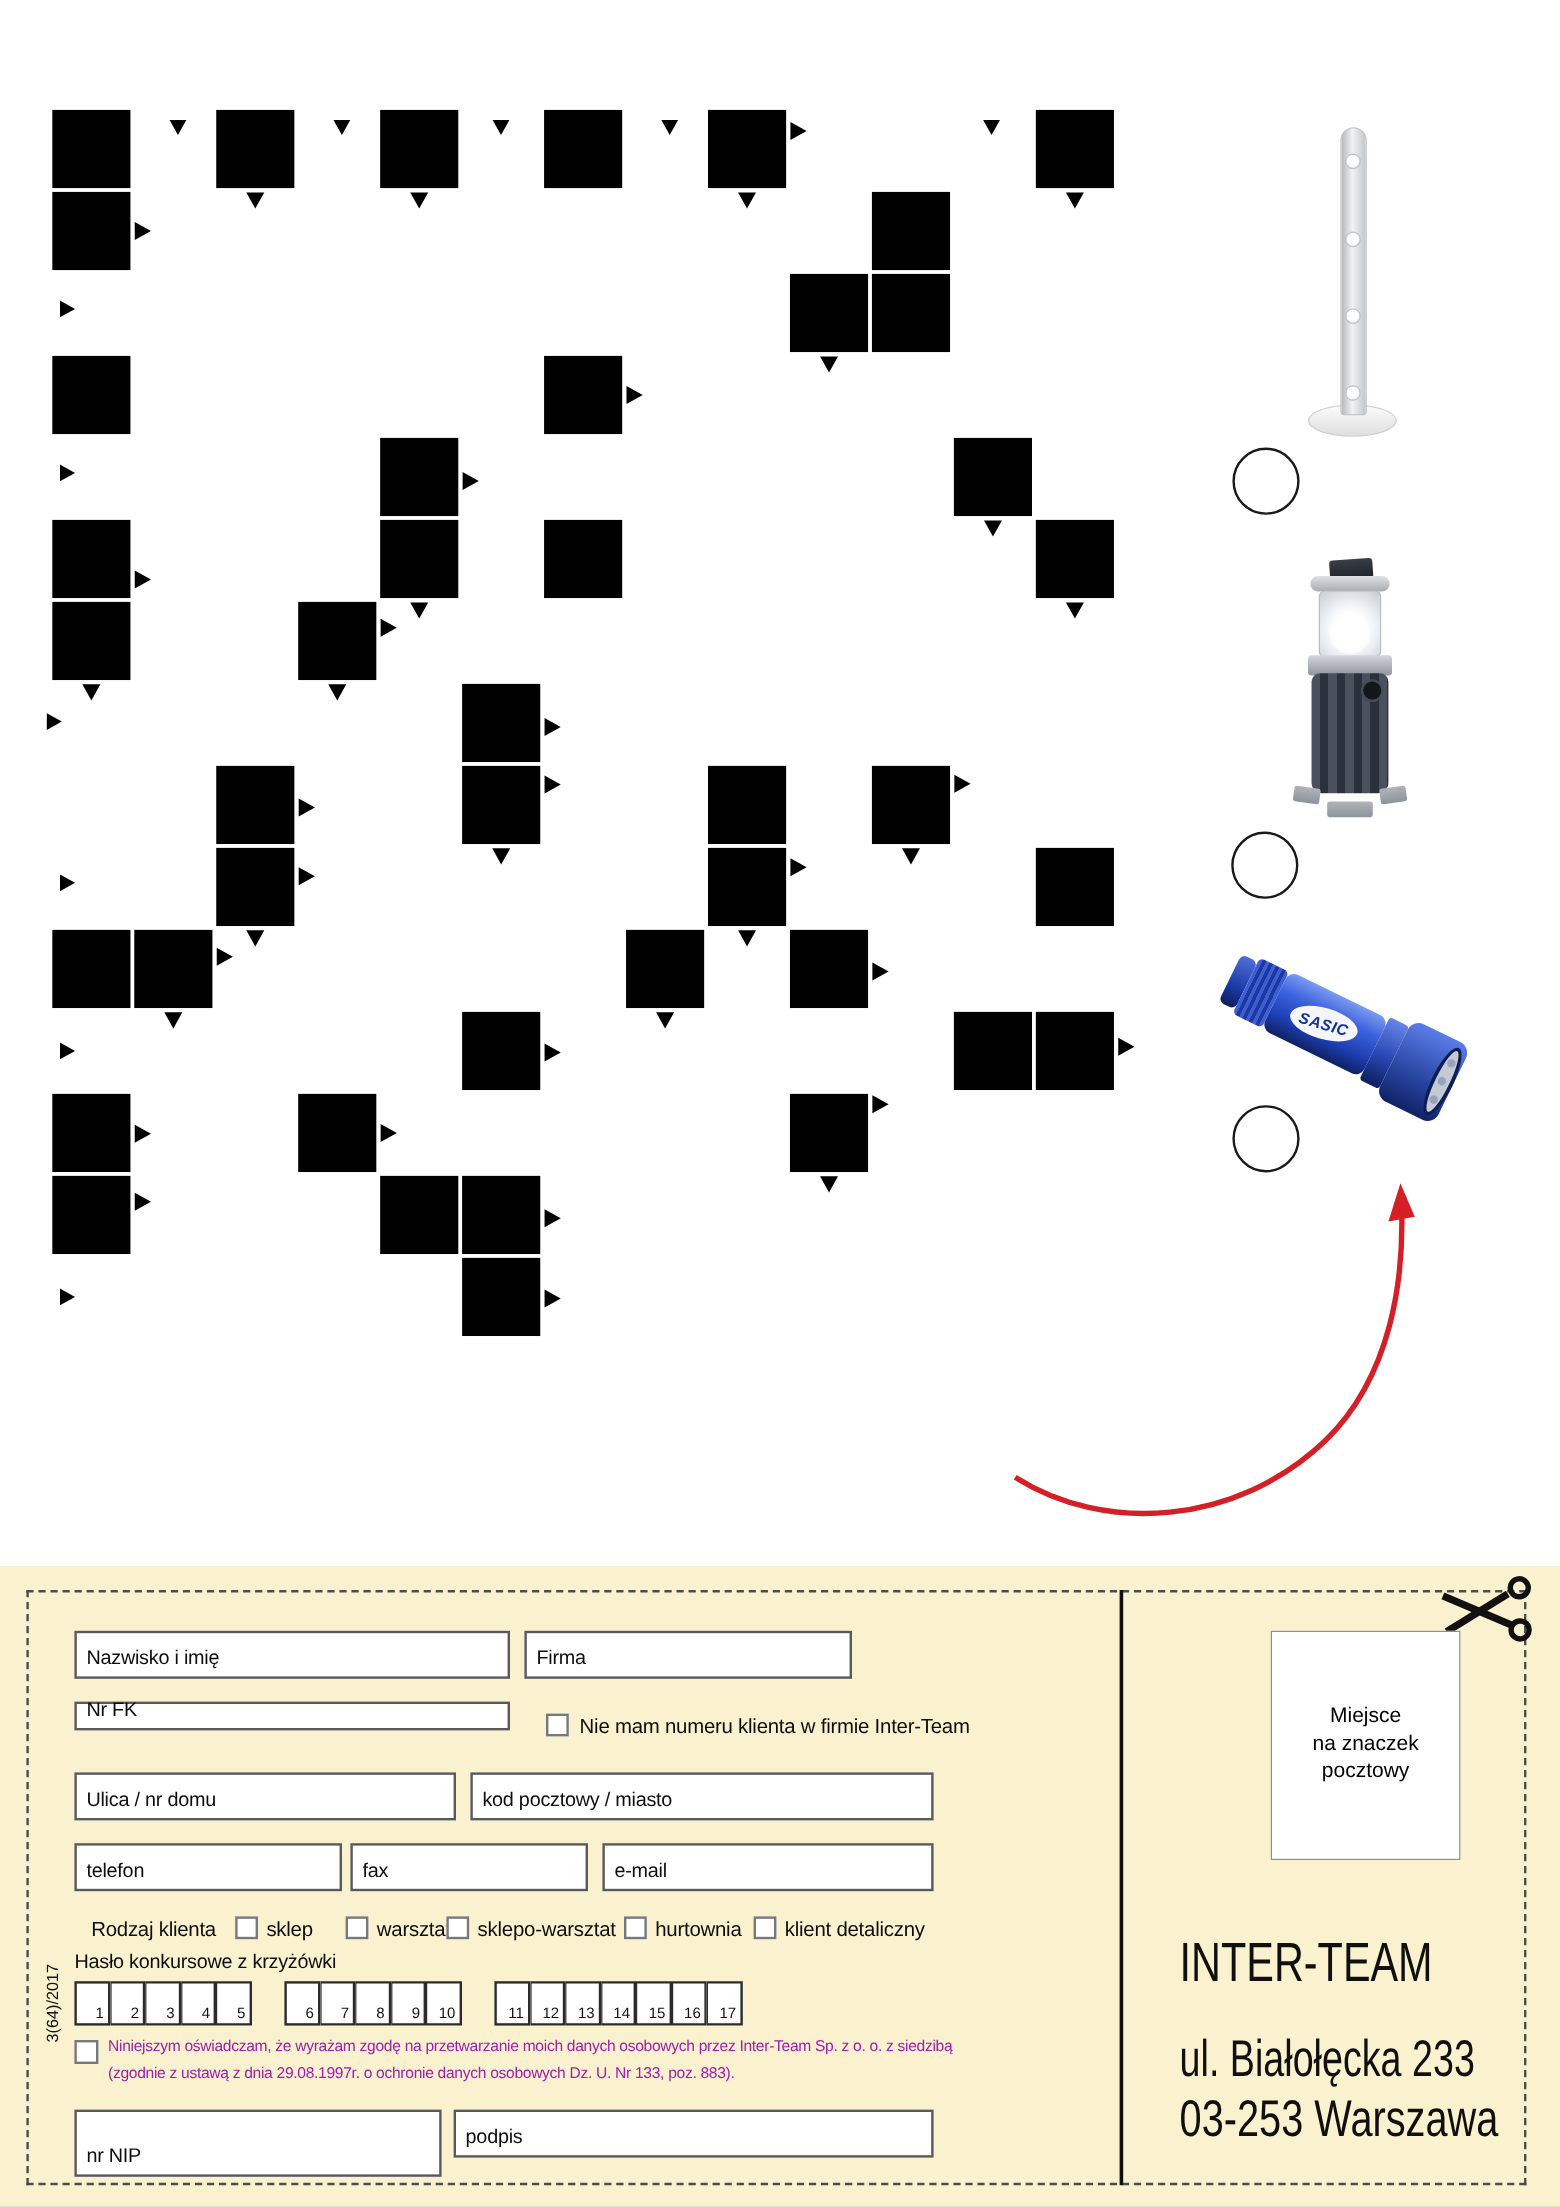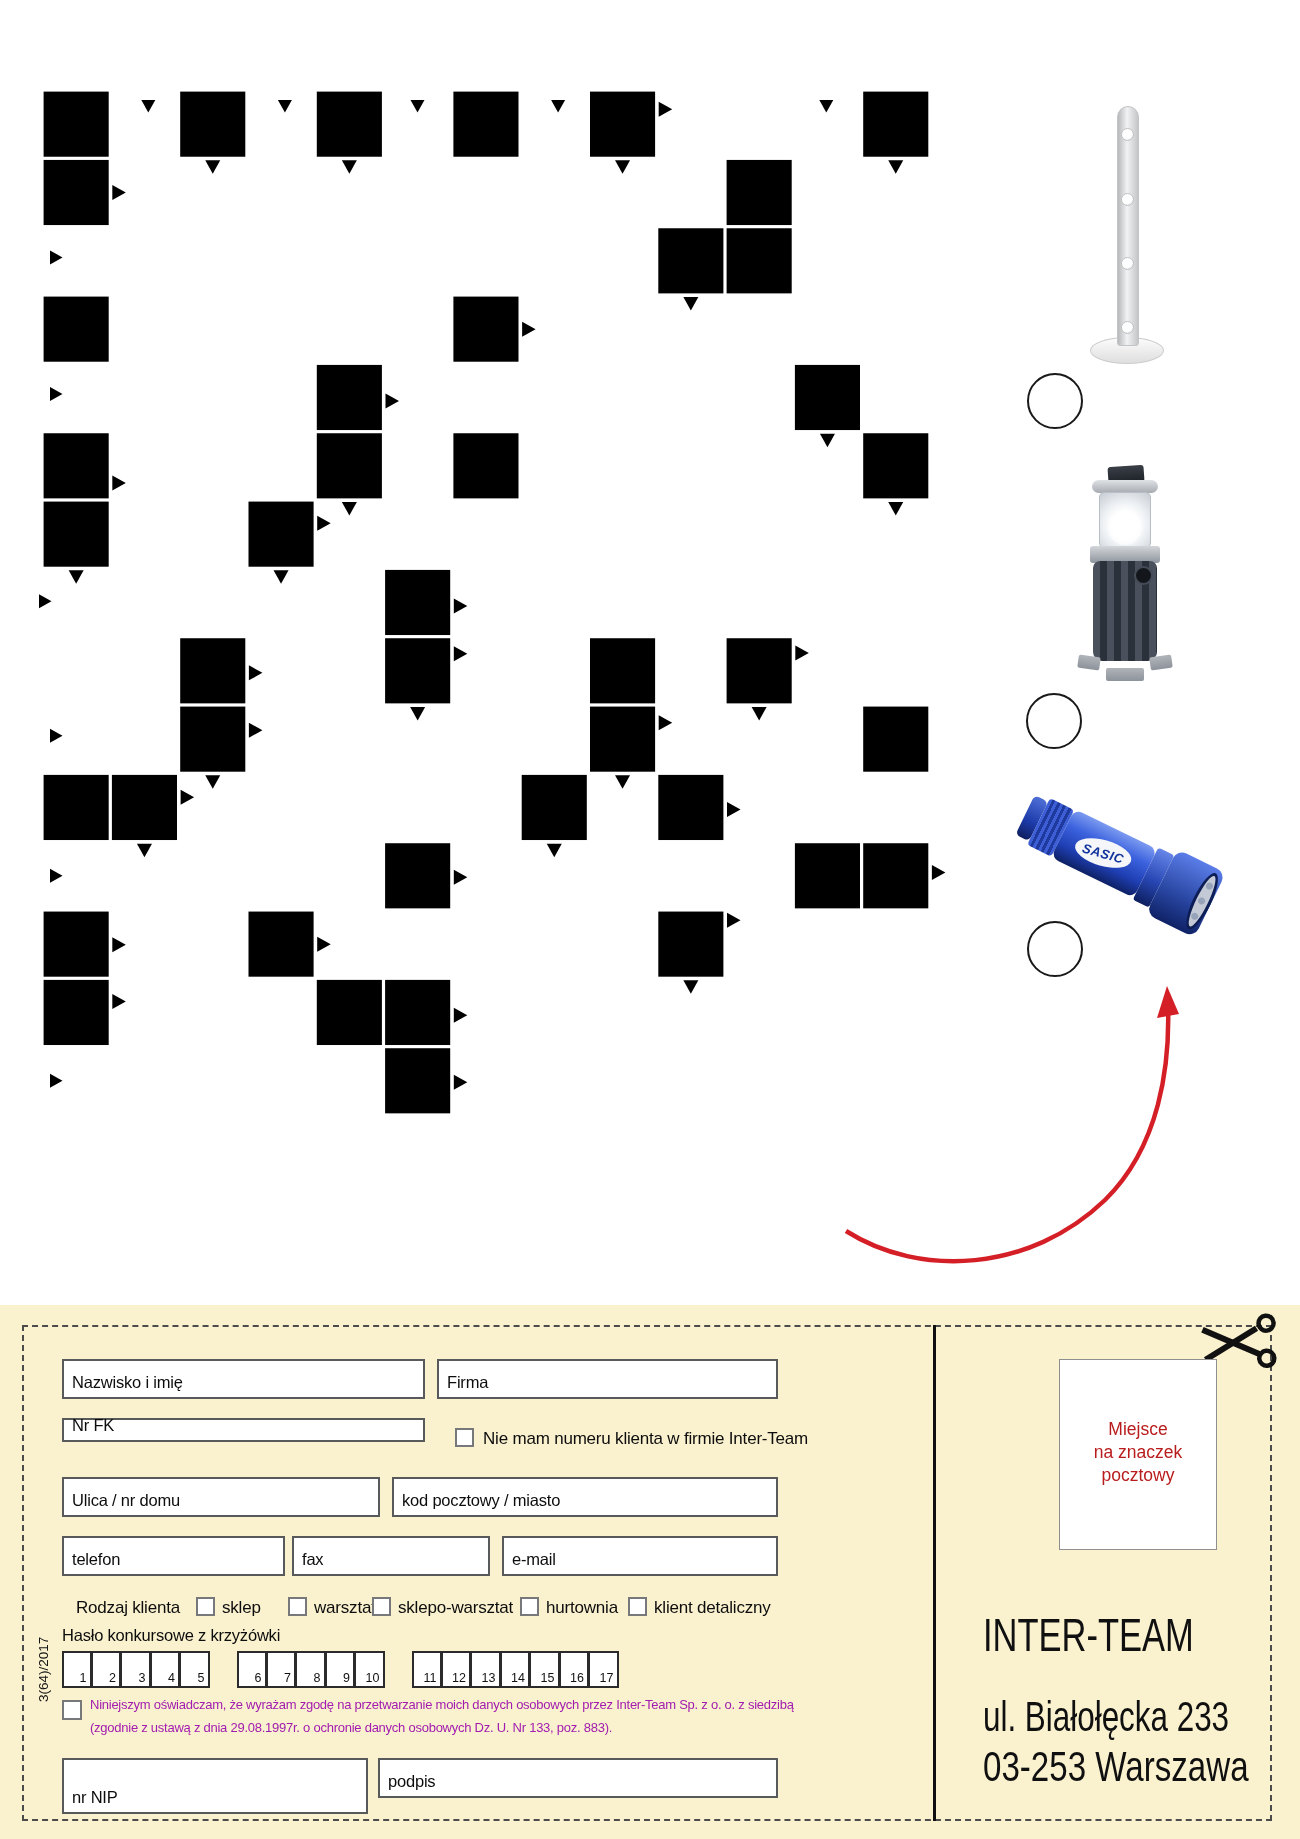--- a/index.html
+++ b/index.html
@@ -46,21 +46,21 @@
   .fbox{position:absolute;background:#fff;border:2px solid #58595b;box-sizing:border-box;}
   .fbox .lbl{position:absolute;left:8px;bottom:5px;font-size:16.5px;color:#0d0d0d;letter-spacing:-0.2px;white-space:nowrap;}
   .cb{position:absolute;width:19px;height:19px;background:#fff;border:2px solid #77787a;box-sizing:border-box;}
   .txt{position:absolute;color:#0d0d0d;white-space:nowrap;letter-spacing:-0.2px;}
   .haslo-cell{position:relative;width:29.5px;height:37px;background:#fff;border:2px solid #2b2b2b;border-left-width:1px;box-sizing:border-box;}
   .haslo-cell:first-child{border-left-width:2px;}
   .haslo-cell span{position:absolute;right:3px;bottom:1px;font-size:12.5px;color:#111;}
   .haslo-group{position:absolute;display:flex;}
   .decl-line{font-size:13px;line-height:23.4px;color:#a21caf;letter-spacing:-0.25px;white-space:nowrap;}
   .stamp{position:absolute;left:1059px;top:1359px;width:158px;height:191px;background:#fff;border:1.5px solid #8f8f8f;box-sizing:border-box;
-         text-align:center;padding-top:58px;font-size:17.5px;line-height:23px;color:#b91c1c;}
+         text-align:center;padding-top:58px;font-size:17.5px;line-height:23px;color:#000000;}
   .addr{position:absolute;left:983px;color:#101010;transform-origin:left center;white-space:nowrap;}
   .edition{position:absolute;left:36px;top:1702px;transform:rotate(-90deg);transform-origin:0 0;font-size:13.5px;color:#111;white-space:nowrap;}
 </style>
 </head>
 <body>
 
 <div class="page">
 
   <svg id="cw-svg" style="position:absolute;left:0;top:0" width="1300" height="1140" viewBox="0 0 1300 1140">
       <rect x="43.6" y="91.6" width="65.1" height="65.13" fill="undefined"></rect>
@@ -267,21 +267,21 @@
     <line x1="4" y1="42" x2="58" y2="16" stroke="#111" stroke-width="6"></line>
     <circle cx="65" cy="47" r="7.5" fill="none" stroke="#111" stroke-width="4.5"></circle>
     <circle cx="68" cy="12" r="7.5" fill="none" stroke="#111" stroke-width="4.5"></circle>
   </svg>
 
   <div class="edition">3(64)/2017</div>
 
   <div class="fbox" style="left:62px;top:1359px;width:363px;height:40px">
     <span class="lbl">Nazwisko i imię</span>
     </div>
-  <div class="fbox" style="left:437px;top:1359px;width:341px;height:40px">
+  <div class="fbox" style="left:437px;top:1359px;width:273px;height:40px">
     <span class="lbl">Firma</span>
     </div>
 
   <div class="fbox" style="left:62px;top:1418px;width:363px;height:24px">
     <span class="lbl">Nr FK</span>
     </div>
   <div class="cb" style="left:455px;top:1428px"></div>
   <div class="txt" style="left:483px;top:1429px;font-size:17px">Nie mam numeru klienta w firmie Inter-Team</div>
 
   <div class="fbox" style="left:392px;top:1477px;width:386px;height:40px">

